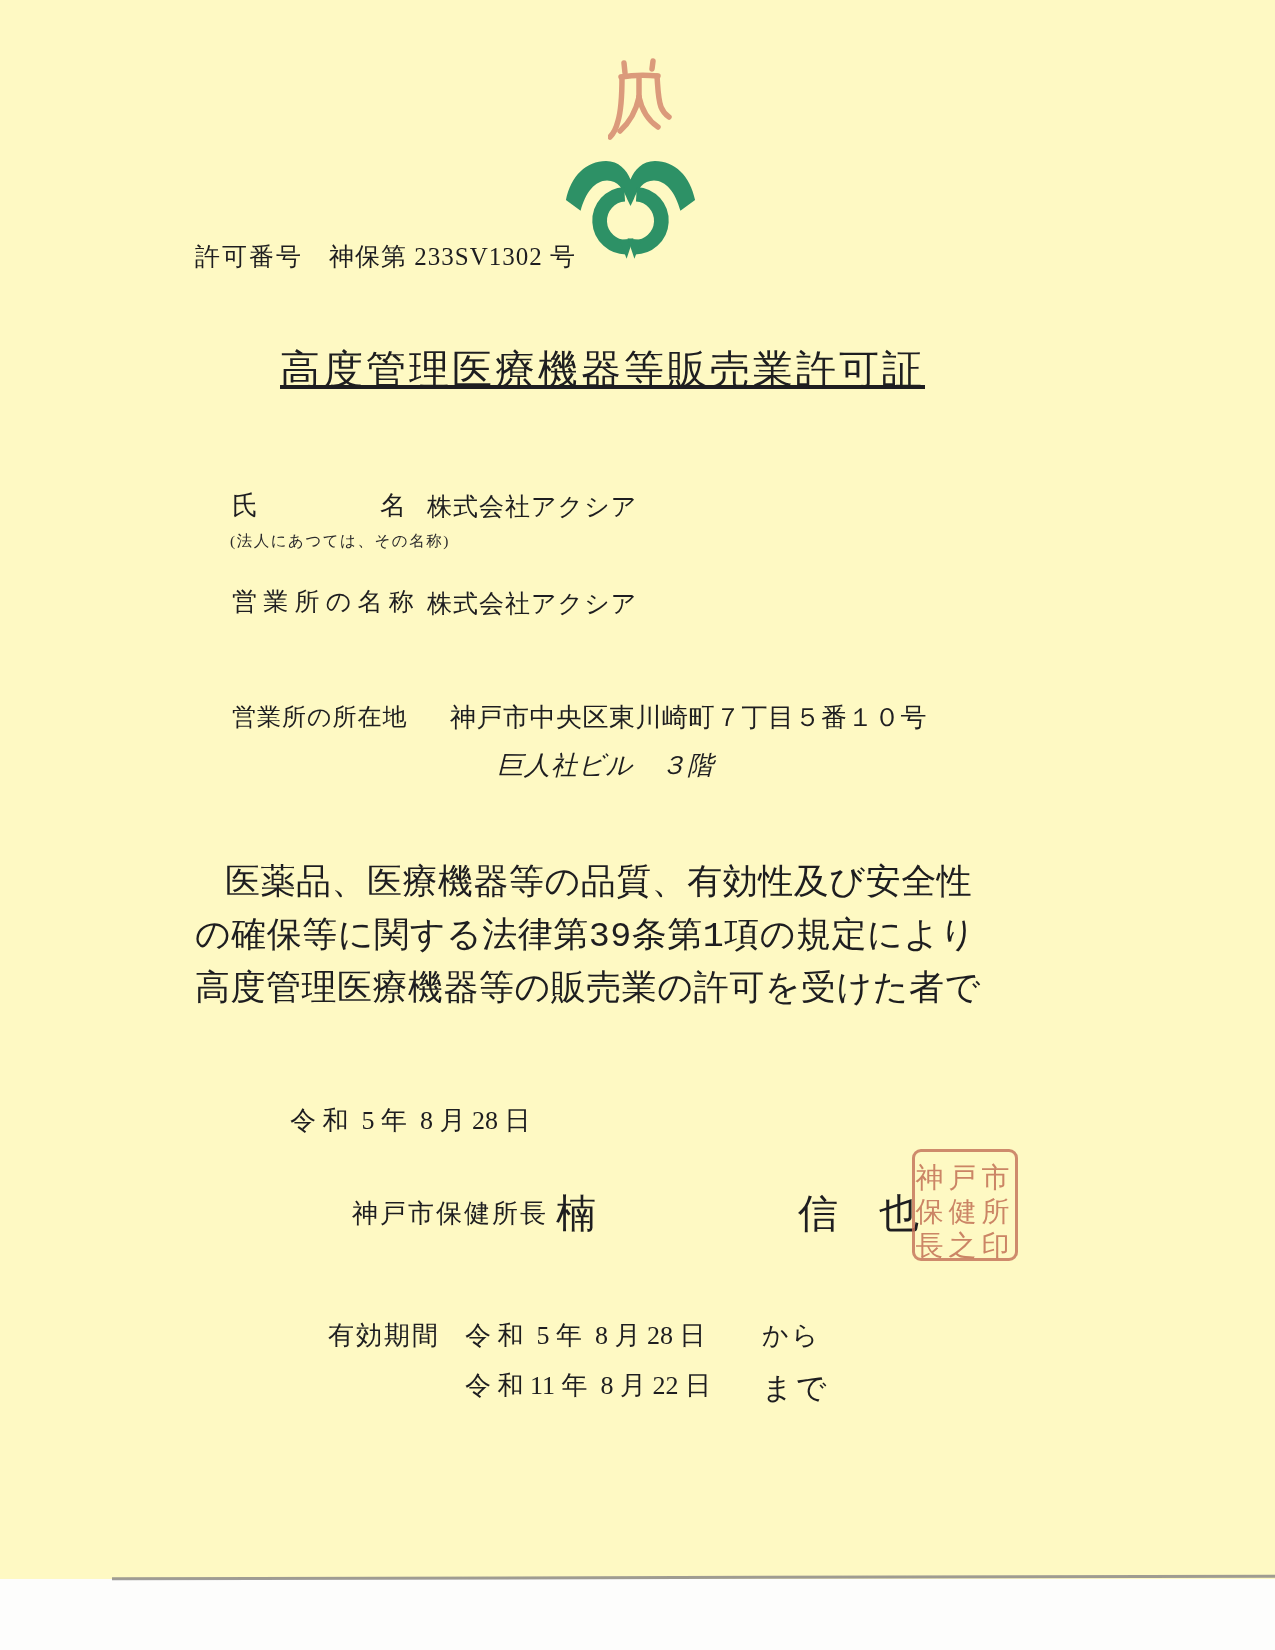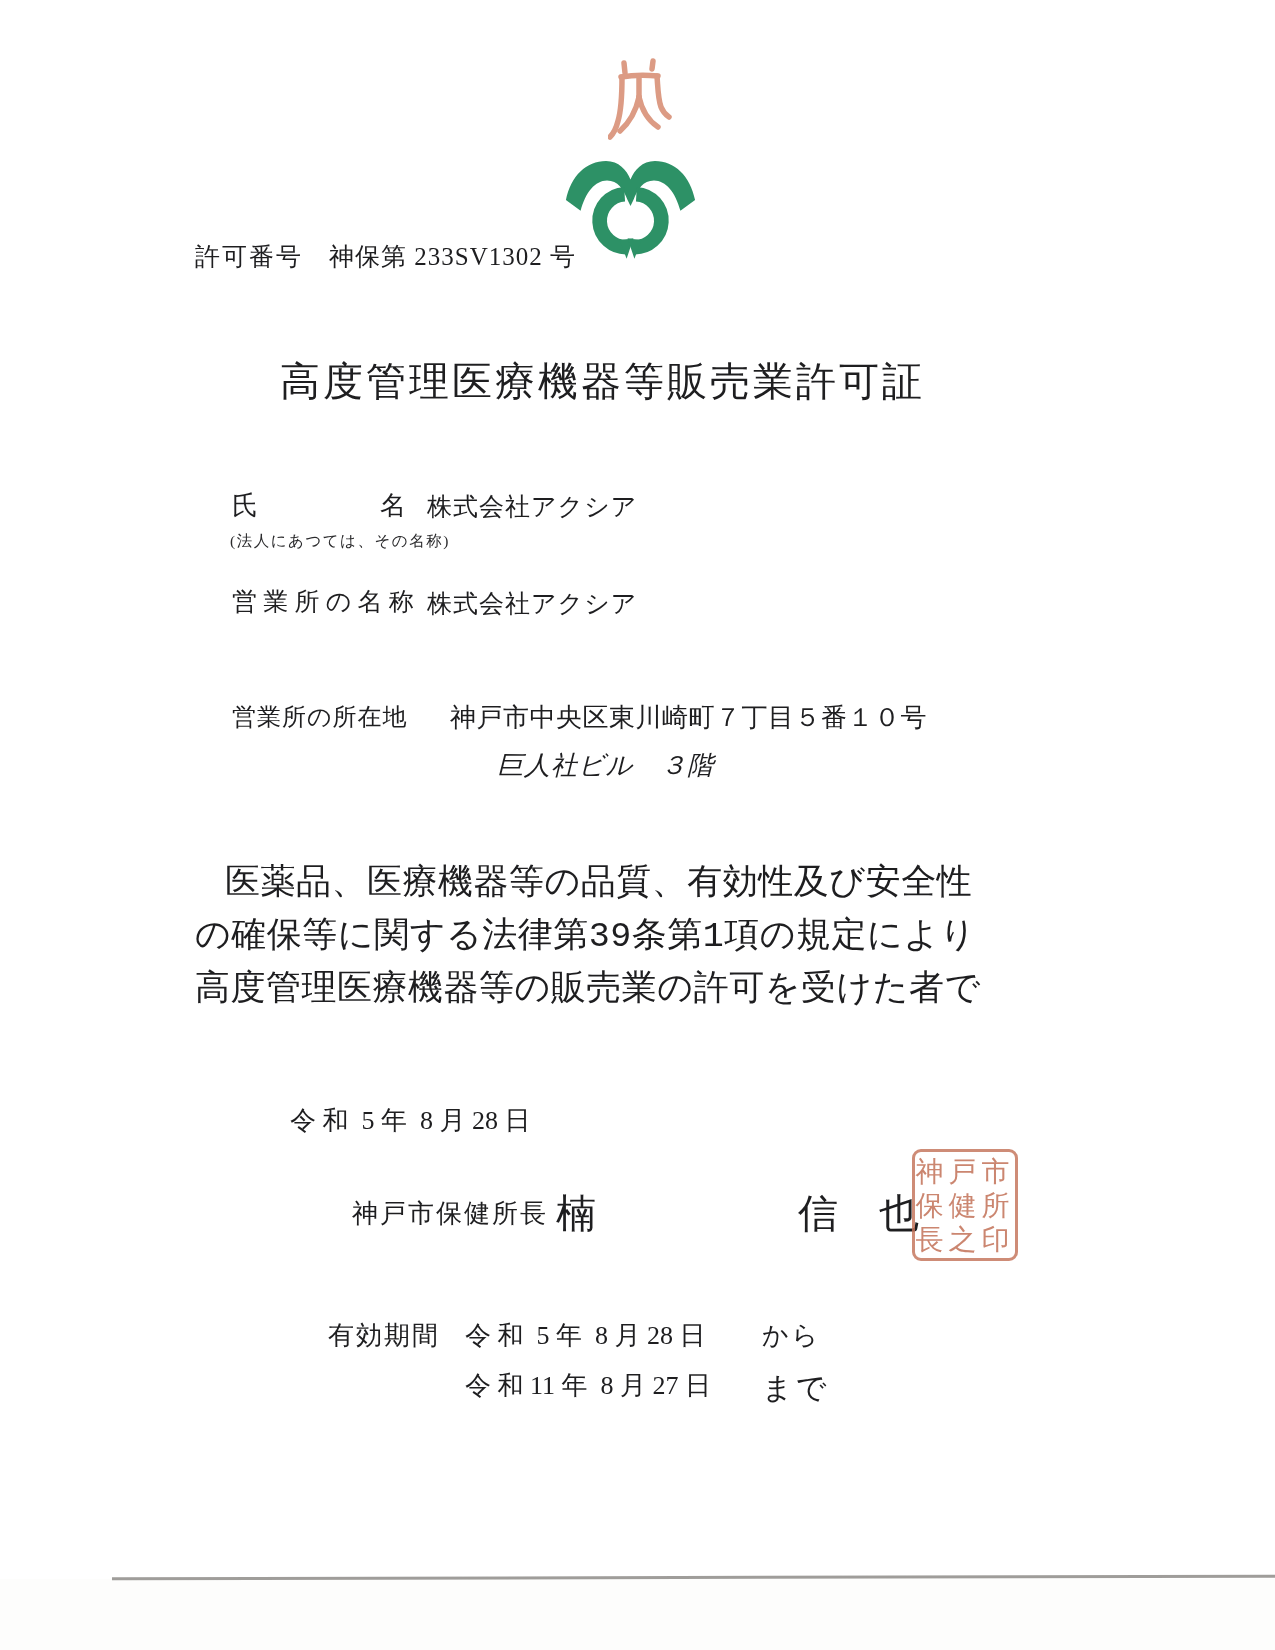--- a/index.html
+++ b/index.html
@@ -1,33 +1,33 @@
 <!DOCTYPE html>
 <html><head>
 <meta charset="utf-8">
 <style>
   html,body{margin:0;padding:0;background:#e9e8e5;}
   .page{
     position:relative;
     width:1275px;height:1650px;
     margin:0 auto;
-    background:#ffffff;
+    background:#fef9c3;
     overflow:hidden;
     font-family:"Liberation Serif","DejaVu Serif",serif;
     color:#1e1e20;
   }
   .abs{position:absolute;}
   .pre{white-space:pre;}
 
   
   .red-stamp{left:608px;top:58px;width:66px;height:82px;opacity:.85;}
   .emblem{left:562px;top:148px;width:137px;height:113px;}
   .permit-line{left:195px;top:240px;font-size:25px;letter-spacing:2px;}
   .permit-line .val{margin-left:26px;letter-spacing:1px;}
-  .cert-title{left:280px;top:354px;font-size:40px;letter-spacing:3px;}
+  .cert-title{left:280px;top:342px;font-size:40px;letter-spacing:3px;text-decoration:underline;}
 
   
   .name-label{left:232px;top:488px;width:174px;display:flex;justify-content:space-between;font-size:26px;}
   .name-value{left:427px;top:490px;font-size:25px;letter-spacing:1px;}
   .corp-note{left:230px;top:531px;font-size:15.5px;letter-spacing:1.5px;color:#2a2a2c;}
   .office-name-label{left:232px;top:585px;font-size:25px;}
   .office-name-value{left:427px;top:587px;font-size:25px;letter-spacing:1px;}
   .office-addr-label{left:232px;top:701px;font-size:24px;letter-spacing:1px;}
   .office-addr-value{left:450px;top:700px;font-size:26px;letter-spacing:.5px;}
   .office-addr-bldg{left:497px;top:748px;font-size:26px;letter-spacing:1px;font-style:italic;}
@@ -41,21 +41,21 @@
   .issuer-title{left:352px;top:1196px;font-size:26px;letter-spacing:2px;}
   .issuer-name-char{top:1186px;font-size:40px;}
   .nc0{left:556px;} .nc1{left:798px;} .nc2{left:879px;}
 
   .seal{
     left:912px;top:1149px;width:106px;height:112px;
     border:3.5px solid #c4735a;border-radius:9px;
     box-sizing:border-box;
     color:#c06c51;opacity:.82;
     font-size:28px;line-height:34px;letter-spacing:5px;
-    text-align:center;padding-top:3px;
+    text-align:center;padding-top:9px;
   }
   .seal div{white-space:nowrap;}
 
   
   .validity-label{left:328px;top:1318px;font-size:26px;letter-spacing:2px;}
   .vfrom-date{left:465px;top:1318px;font-size:26px;}
   .vfrom-suffix{left:762px;top:1318px;font-size:26px;letter-spacing:3px;}
   .vto-date{left:465px;top:1368px;font-size:26px;}
   .vto-suffix{left:762px;top:1368px;font-size:30px;letter-spacing:3px;text-align:center;}
 
@@ -122,19 +122,19 @@
 
   <div class="abs seal">
     <div>神戸市</div>
     <div>保健所</div>
     <div>長之印</div>
   </div>
 
   <div class="abs validity-label">有効期間</div>
   <div class="abs vfrom-date pre">令 和  5 年  8 月 28 日</div>
   <div class="abs vfrom-suffix">から</div>
-  <div class="abs vto-date pre">令 和 11 年  8 月 27 日</div>
+  <div class="abs vto-date pre">令 和 11 年  8 月 22 日</div>
   <div class="abs vto-suffix">まで</div>
 
   <div class="abs scanner-bed"></div>
   <div class="abs page-edge"></div>
 
 </div>
 
 </body></html>

